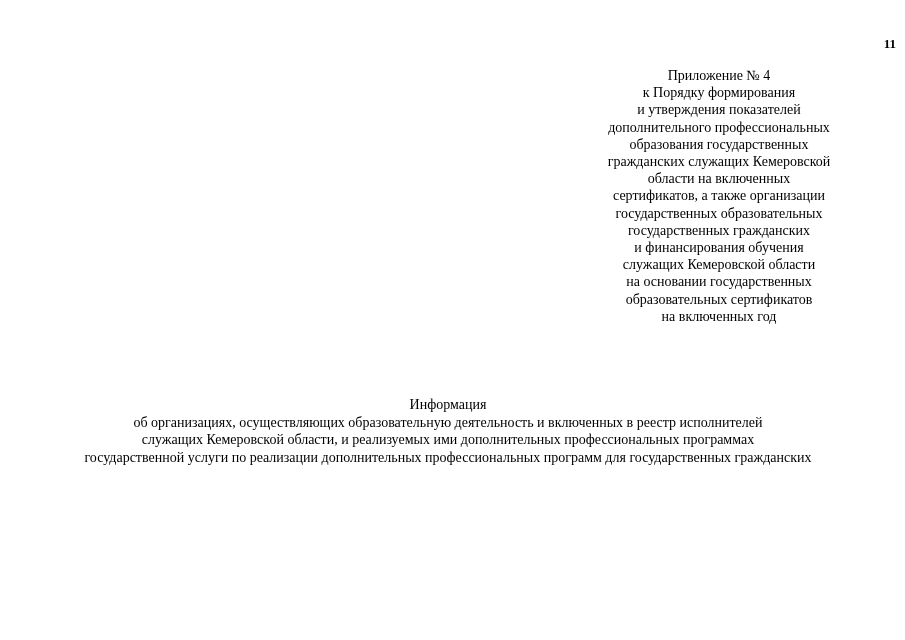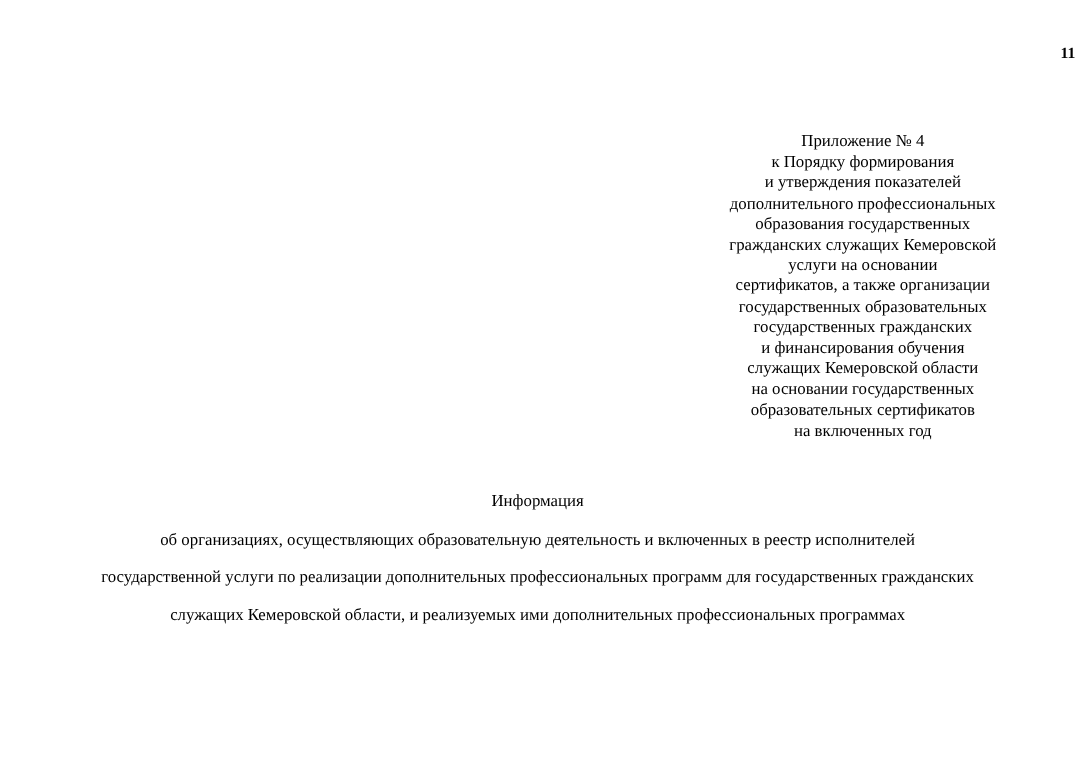--- a/index.html
+++ b/index.html
@@ -26,62 +26,60 @@
       font-weight: bold;
     }
     .appendix {
       position: absolute;
       top: 67px;
       left: 580px;
       width: 278px;
       text-align: center;
       font-size: 14px;
       line-height: 17.2px;
-      margin-top: 43px;
     }
     .appendix .line {
       display: block;
       white-space: nowrap;
     }
     .info-block {
       position: absolute;
       top: 396px;
       left: 0;
       width: 896px;
       text-align: center;
       font-size: 14px;
       line-height: 17.5px;
     }
     .info-block .line {
       display: block;
       white-space: nowrap;
-      margin-top: 14px;
     }
   </style>
 </head>
 <body>
 
 <div class="page-number">11</div>
 
 <div class="appendix">
   <span class="line">Приложение № 4</span>
   <span class="line">к Порядку формирования</span>
   <span class="line">и утверждения показателей</span>
   <span class="line">дополнительного профессиональных</span>
   <span class="line">образования государственных</span>
   <span class="line">гражданских служащих Кемеровской</span>
-  <span class="line">услуги на основании</span>
+  <span class="line">области на включенных</span>
   <span class="line">сертификатов, а также организации</span>
   <span class="line">государственных образовательных</span>
   <span class="line">государственных гражданских</span>
   <span class="line">и финансирования обучения</span>
   <span class="line">служащих Кемеровской области</span>
   <span class="line">на основании государственных</span>
   <span class="line">образовательных сертификатов</span>
   <span class="line">на включенных год</span>
 </div>
 
 <div class="info-block">
   <span class="line">Информация</span>
   <span class="line">об организациях, осуществляющих образовательную деятельность и включенных в реестр исполнителей</span>
+  <span class="line">служащих Кемеровской области, и реализуемых ими дополнительных профессиональных программах</span>
   <span class="line">государственной услуги по реализации дополнительных профессиональных программ для государственных гражданских</span>
-  <span class="line">служащих Кемеровской области, и реализуемых ими дополнительных профессиональных программах</span>
 </div>
 
 </body></html>

